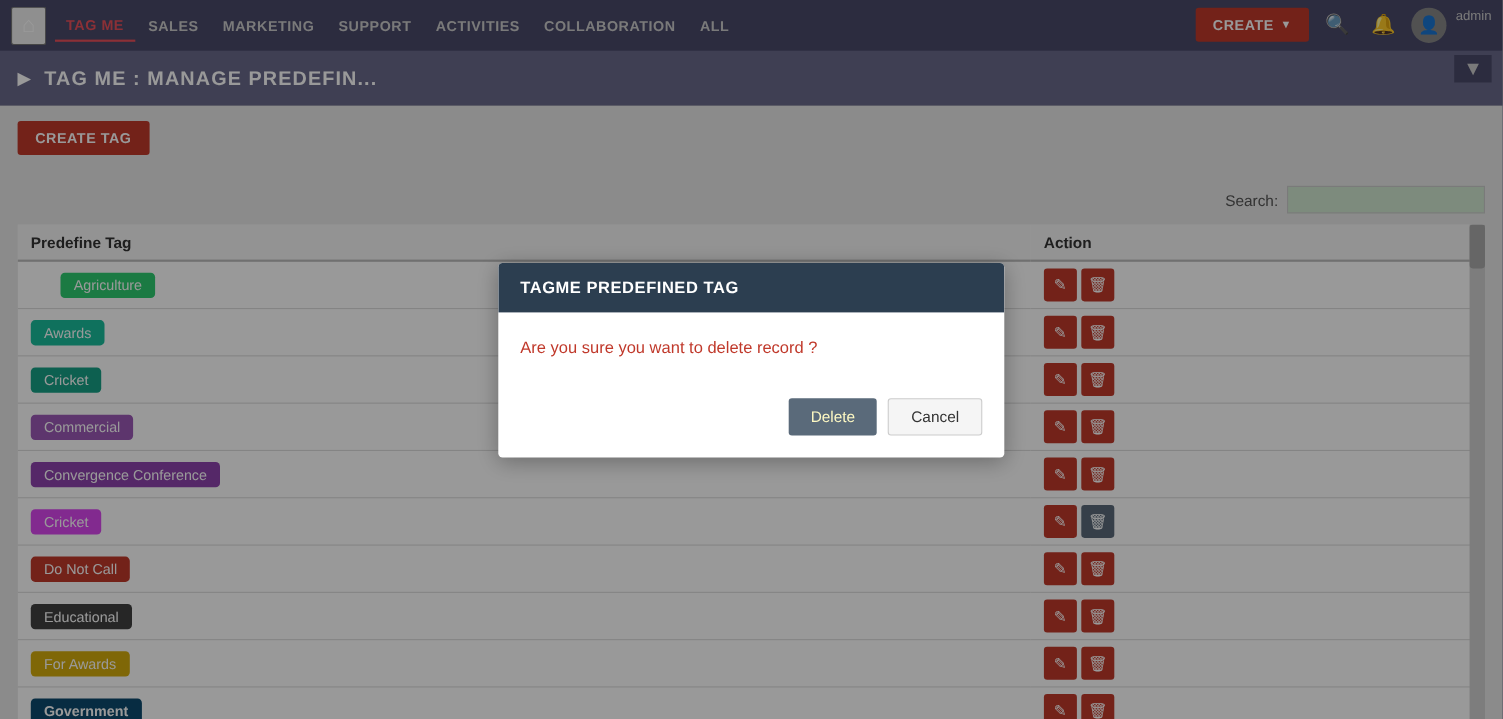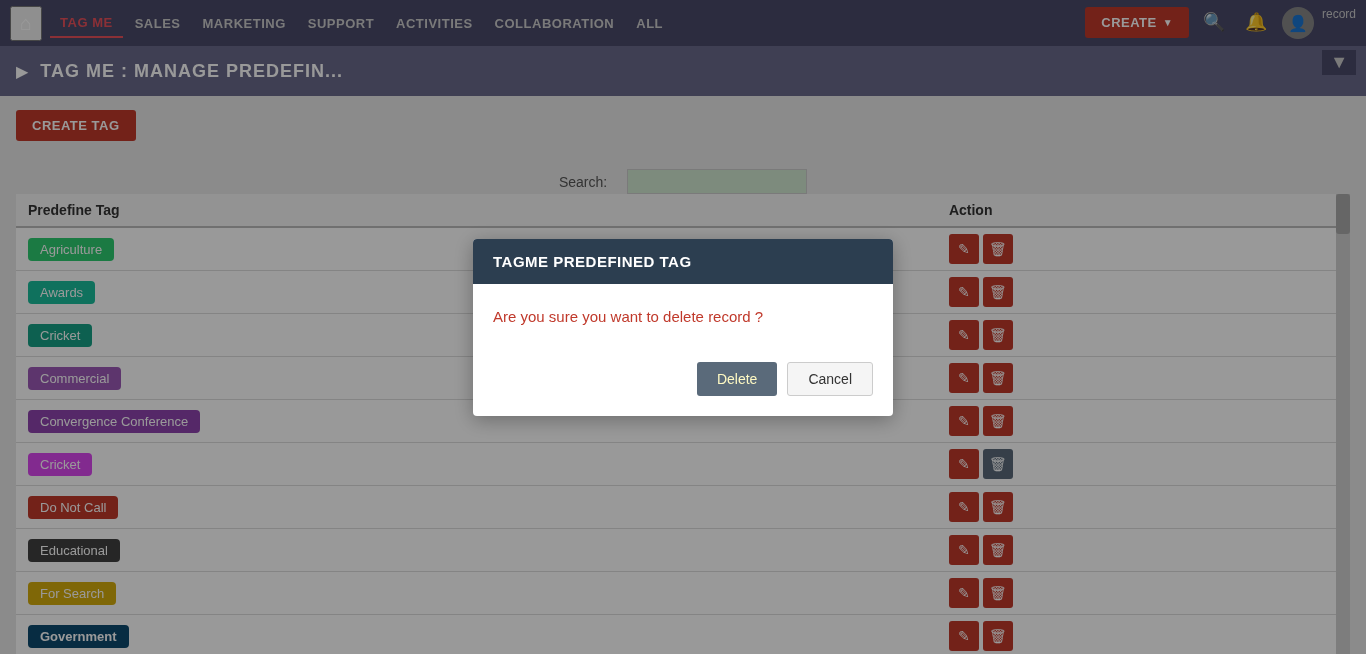--- a/index.html
+++ b/index.html
@@ -127,23 +127,24 @@
       font-weight: bold;
       cursor: pointer;
       border-radius: 3px;
       margin-bottom: 28px;
       letter-spacing: 0.5px;
     }
 
     
     .search-row {
       display: flex;
-      justify-content: center;
-      align-items: center;
-      gap: 20px;
+      justify-content: flex-end;
+      align-items: center;
+      margin-bottom: 10px;
+      gap: 8px;
     }
     .search-label {
       font-size: 14px;
       color: #555;
     }
     .search-input {
       border: 1px solid #ccc;
       padding: 4px 8px;
       font-size: 13px;
       width: 180px;
@@ -226,21 +227,21 @@
       top: 0; left: 0; right: 0; bottom: 0;
       background: rgba(0,0,0,0.4);
       display: flex;
       align-items: center;
       justify-content: center;
       z-index: 1000;
     }
     .modal {
       background: white;
       border-radius: 4px;
-      width: 420px;
+      width: 460px;
       box-shadow: 0 4px 20px rgba(0,0,0,0.3);
       overflow: hidden;
     }
     .modal-header {
       background: #2c3e50;
       color: white;
       padding: 14px 20px;
       font-size: 15px;
       font-weight: bold;
       letter-spacing: 0.5px;
@@ -305,21 +306,21 @@
     <span class="nav-item">ALL</span>
   </div>
   <div class="nav-right">
     <button class="create-btn">
       <span>CREATE</span>
       <span class="arrow-down">▼</span>
     </button>
     <button class="nav-icon-btn">🔍</button>
     <button class="nav-icon-btn">🔔</button>
     <div class="admin-avatar">👤</div>
-    <span class="admin-label">record</span>
+    <span class="admin-label">admin</span>
   </div>
 </nav>
 <div class="dropdown-arrow">▼</div>
 
 <div class="subheader">
   <button class="play-btn">▶</button>
   <span class="page-title">TAG ME : MANAGE PREDEFIN...</span>
 </div>
 
 <div class="content-area">
@@ -333,21 +334,21 @@
   <div class="table-wrapper">
     <table class="data-table">
       <thead>
         <tr>
           <th>Predefine Tag</th>
           <th>Action</th>
         </tr>
       </thead>
       <tbody id="table-body">
       <tr>
-            <td><span class="tag-badge" style="background: rgb(46, 204, 113);">Agriculture</span></td>
+            <td><span class="tag-badge" style="background: rgb(46, 204, 113); margin-left: 27px;">Agriculture</span></td>
             <td>
               <div class="action-cell">
                 <button class="action-btn edit-btn">✎</button>
                 <button class="action-btn delete-btn">🗑</button>
               </div>
             </td>
           </tr>
           <tr>
             <td><span class="tag-badge" style="background: rgb(26, 188, 156);">Awards</span></td>
             <td>
@@ -405,21 +406,21 @@
           <tr>
             <td><span class="tag-badge" style="background: #404040;">Educational</span></td>
             <td>
               <div class="action-cell">
                 <button class="action-btn edit-btn">✎</button>
                 <button class="action-btn delete-btn">🗑</button>
               </div>
             </td>
           </tr>
           <tr>
-            <td><span class="tag-badge" style="background: rgb(212, 172, 13);">For Search</span></td>
+            <td><span class="tag-badge" style="background: rgb(212, 172, 13);">For Awards</span></td>
             <td>
               <div class="action-cell">
                 <button class="action-btn edit-btn">✎</button>
                 <button class="action-btn delete-btn">🗑</button>
               </div>
             </td>
           </tr>
           <tr>
             <td><span class="tag-badge" style="background: #0c4a6e; font-weight: bold;">Government</span></td>
             <td>

